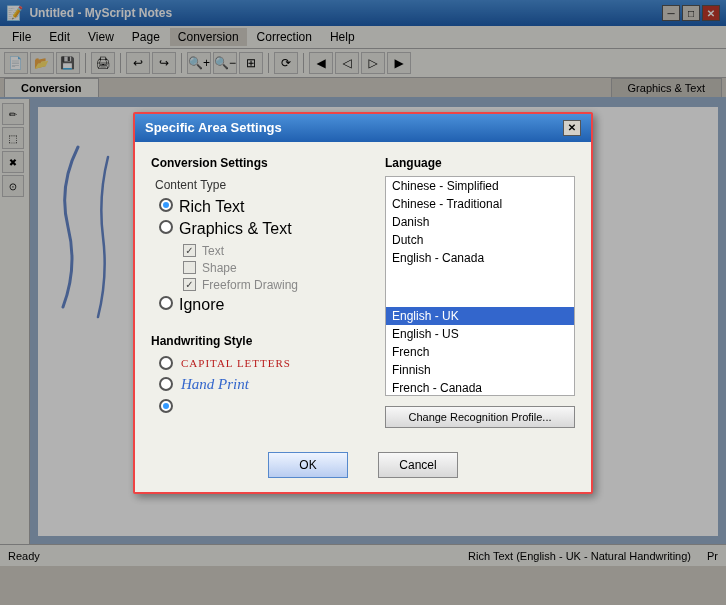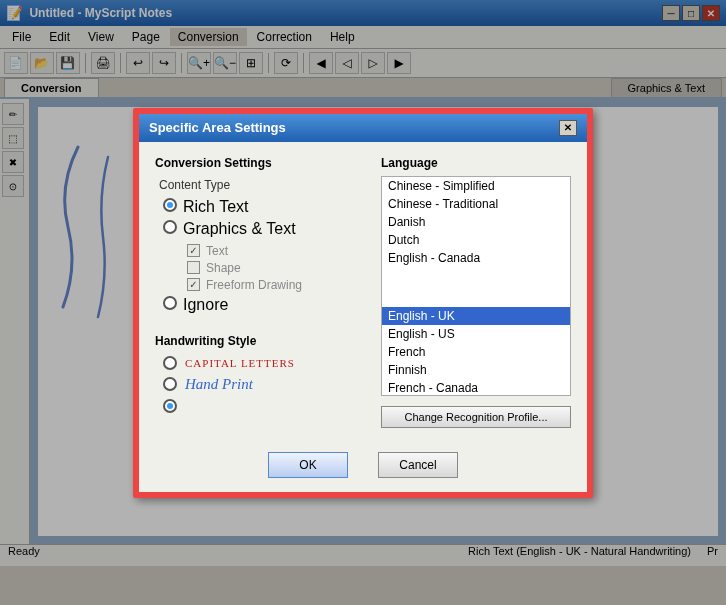--- a/index.html
+++ b/index.html
@@ -126,41 +126,42 @@
 
     
     .handwriting { position: absolute; top: 20px; left: 10px; }
 
     
     .status-bar {
       background: #f0f0ea;
       border-top: 1px solid #aaa;
       height: 22px;
       display: flex;
+      align-items: center;
       padding: 0 8px;
       font-size: 11px;
       gap: 16px;
     }
     .status-right { margin-left: auto; }
 
     
     .modal-overlay {
       position: fixed;
       top: 0; left: 0; right: 0; bottom: 0;
       background: rgba(0,0,0,0.3);
       display: flex;
       align-items: center;
       justify-content: center;
       z-index: 100;
     }
 
     
     .dialog {
       background: #f0f0ea;
-      border: 6px solid #ef4444;
+      border: 2px solid #ef4444;
       box-shadow: 3px 3px 8px rgba(0,0,0,0.4);
       width: 460px;
       border-radius: 2px;
     }
     .dialog-title {
       background: linear-gradient(to bottom, #4a90d9, #2060b0);
       color: white;
       padding: 6px 10px;
       font-size: 13px;
       font-weight: bold;

